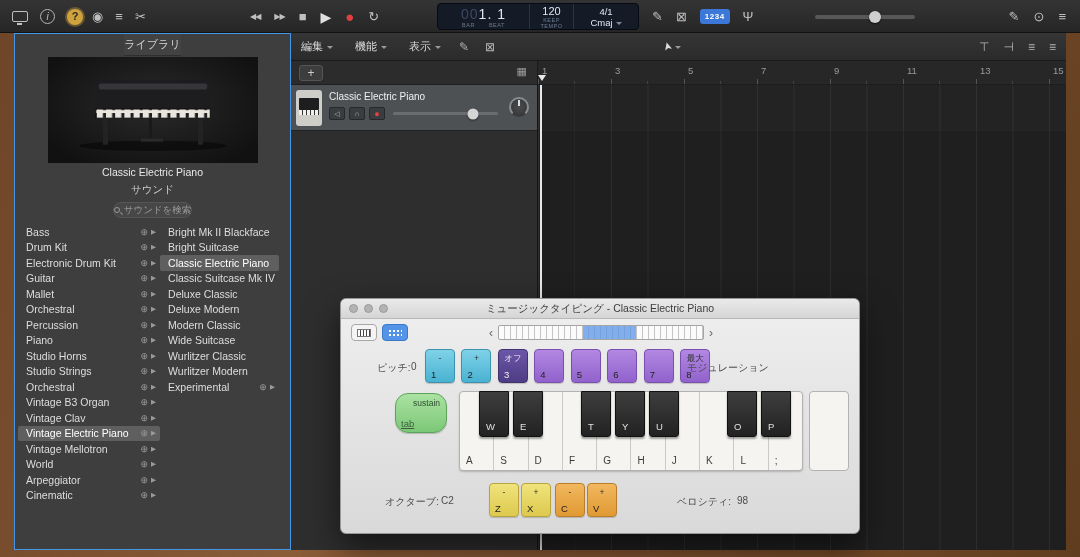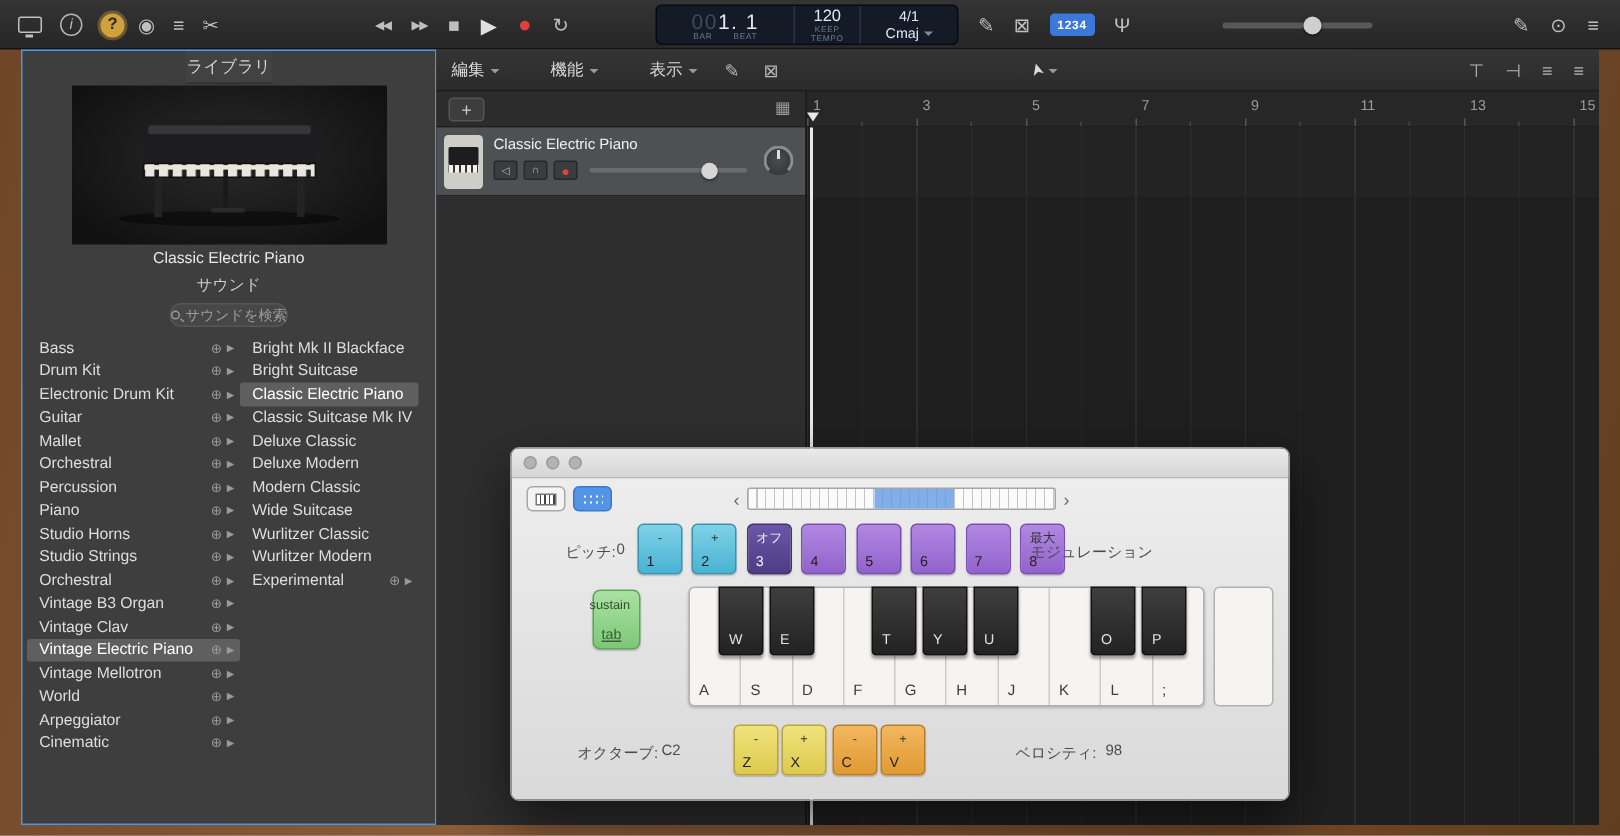--- a/index.html
+++ b/index.html
@@ -79,21 +79,21 @@
   .lib-ic .arr { font-size:6.5px; }
   .lib-row.selected { background:#5f5f5f; color:#fff; }
   .lib-row.sound .lib-ic { display:none; }
   .lib-row.sound.has-download .lib-ic { display:flex; }
 
   
   .main { position:absolute; left:277px; top:0; right:0; bottom:0; background:#262626; }
   .main-toolbar { position:absolute; left:0; top:0; right:0; height:28px;
     background:linear-gradient(#353535,#2b2b2b); border-bottom:1px solid #1b1b1b;
     display:flex; align-items:center; padding:0 10px; gap:18px; }
-  .menu-list { display:flex; gap:34px; }
+  .menu-list { display:flex; gap:22px; }
   .menu-item { display:flex; align-items:center; gap:4px; font-size:11px; color:#d8d8d8; }
   .menu-item::after { content:""; border:3.5px solid transparent; border-top-color:#9a9a9a; transform:translateY(2px); }
   .mt-icons { display:flex; gap:16px; color:#b5b5b5; font-size:12px; }
   .cursor-tool { margin-left:150px; display:flex; align-items:center; gap:3px; color:#dcdcdc; }
   .cursor-tool .cur { display:inline-block; transform:rotate(-105deg); font-size:11px; }
   .cursor-tool::after { content:""; border:3.5px solid transparent; border-top-color:#9a9a9a; transform:translateY(2px); }
   .mt-right { margin-left:auto; display:flex; gap:14px; color:#b5b5b5; font-size:12px; }
 
   .ruler-row { position:absolute; left:0; top:28px; right:0; height:24px; }
   .ruler-left { position:absolute; left:0; top:0; width:246px; height:24px; background:#2c2c2c;
@@ -170,21 +170,21 @@
   .mt-key-label { position:absolute; left:5px; bottom:2px; font-size:9.5px; color:#222; }
   .mod-row { position:absolute; left:84px; top:50px; }
   .mod-row .mt-key { top:0; }
   .cyan { background:linear-gradient(#7fd2e8,#49b2d2); border-color:#3c93ad; }
   .purple { background:linear-gradient(#b288e2,#9162cc); border-color:#7a4fb0; }
   .purple-dark { background:linear-gradient(#6b57a8,#4e3c85); border-color:#42336e; }
   .purple-dark .mt-key-top, .purple-dark .mt-key-label { color:#f0f0f0; }
   .yellow { background:linear-gradient(#f0e37c,#ddc94e); border-color:#b8a53e; }
   .orange { background:linear-gradient(#f2b75f,#e09a33); border-color:#b87e2a; }
 
-  .sustain-key { position:absolute; left:54px; top:94px; width:32px; height:40px; border-radius:5px;
+  .sustain-key { position:absolute; left:54px; top:94px; width:52px; height:40px; border-radius:13px;
     background:linear-gradient(#abe2a2,#7cc877); border:1px solid #5ea35c; box-shadow:0 1px 1px rgba(0,0,0,.2); }
   .sustain-top { position:absolute; right:6px; top:4px; font-size:8.5px; color:#2e4f2e; }
   .sustain-label { position:absolute; left:5px; bottom:3px; font-size:9.5px; color:#3c5c3c;text-decoration:underline; }
 
   .mt-whites { position:absolute; left:118px; top:92px; width:344px; height:80px; display:flex;
     background:#f5f4f1; border:1px solid #b2b2b2; border-radius:4px; overflow:hidden;
     box-shadow:0 1px 2px rgba(0,0,0,.2); }
   .mt-white { position:relative; flex:1; border-right:1px solid #c9c9c9; }
   .mt-white:last-child { border-right:none; }
   .mt-white span { position:absolute; left:6px; bottom:4px; font-size:10px; color:#3c3c3c; }
@@ -591,20 +591,21 @@
     </section>
   </div>
 
   <div class="mt-window">
     <div class="mt-titlebar">
       <div class="tl-dots">
         <span class="tl-dot"></span>
         <span class="tl-dot"></span>
         <span class="tl-dot"></span>
       </div>
+      <div class="mt-title">ミュージックタイピング - Classic Electric Piano</div>
     </div>
 
     <div class="mt-toggles">
       <span class="seg">
           <span class="seg-piano"></span>
         </span>
       <span class="seg active">
           <span class="seg-typing"></span>
         </span>
     </div>

